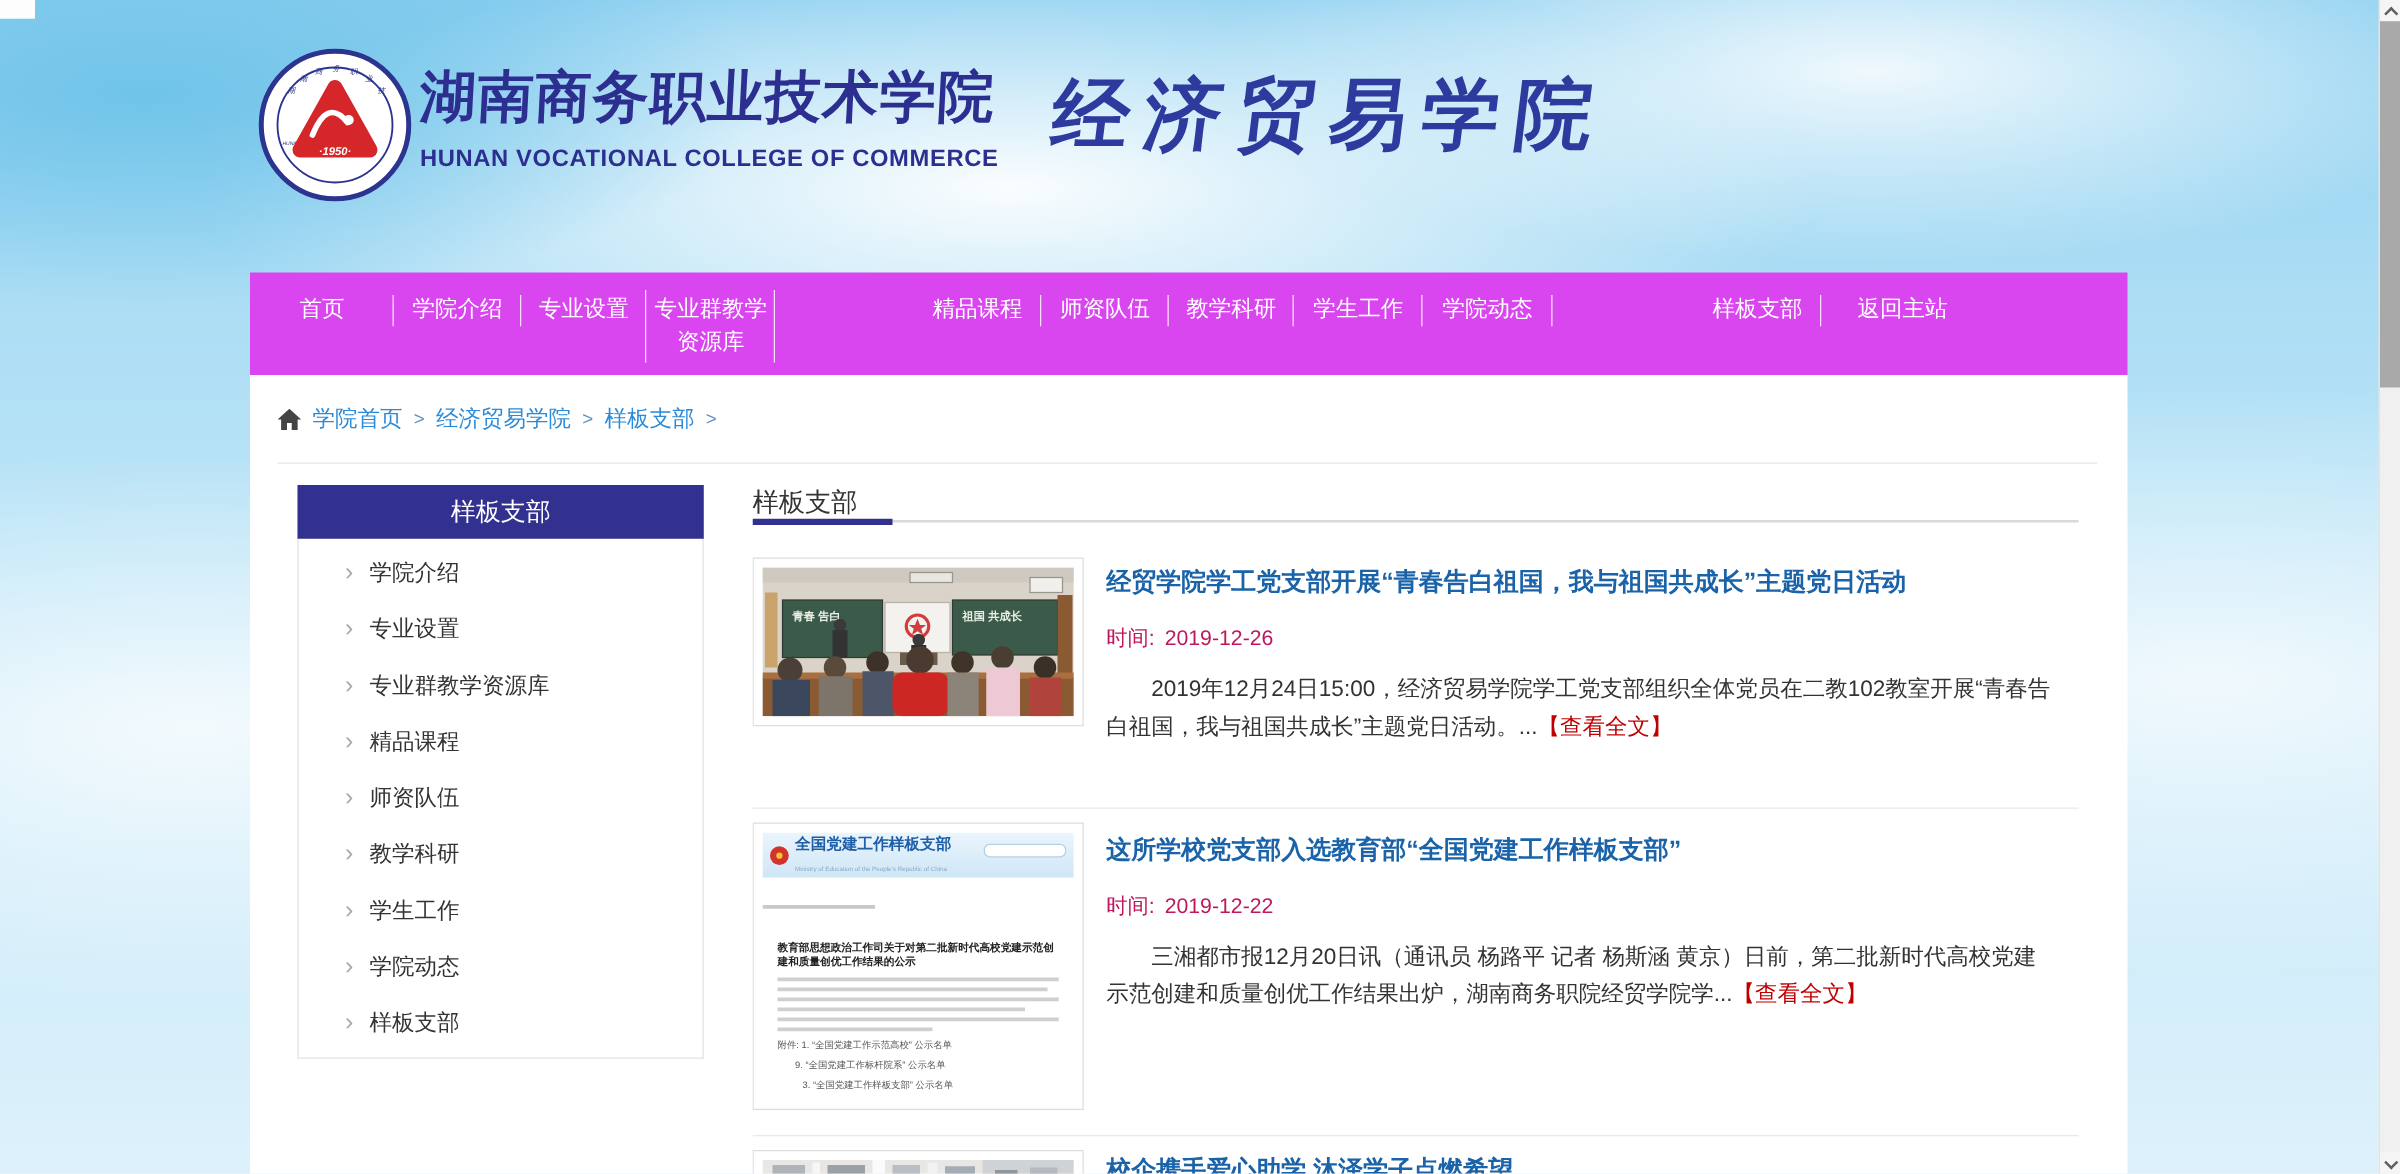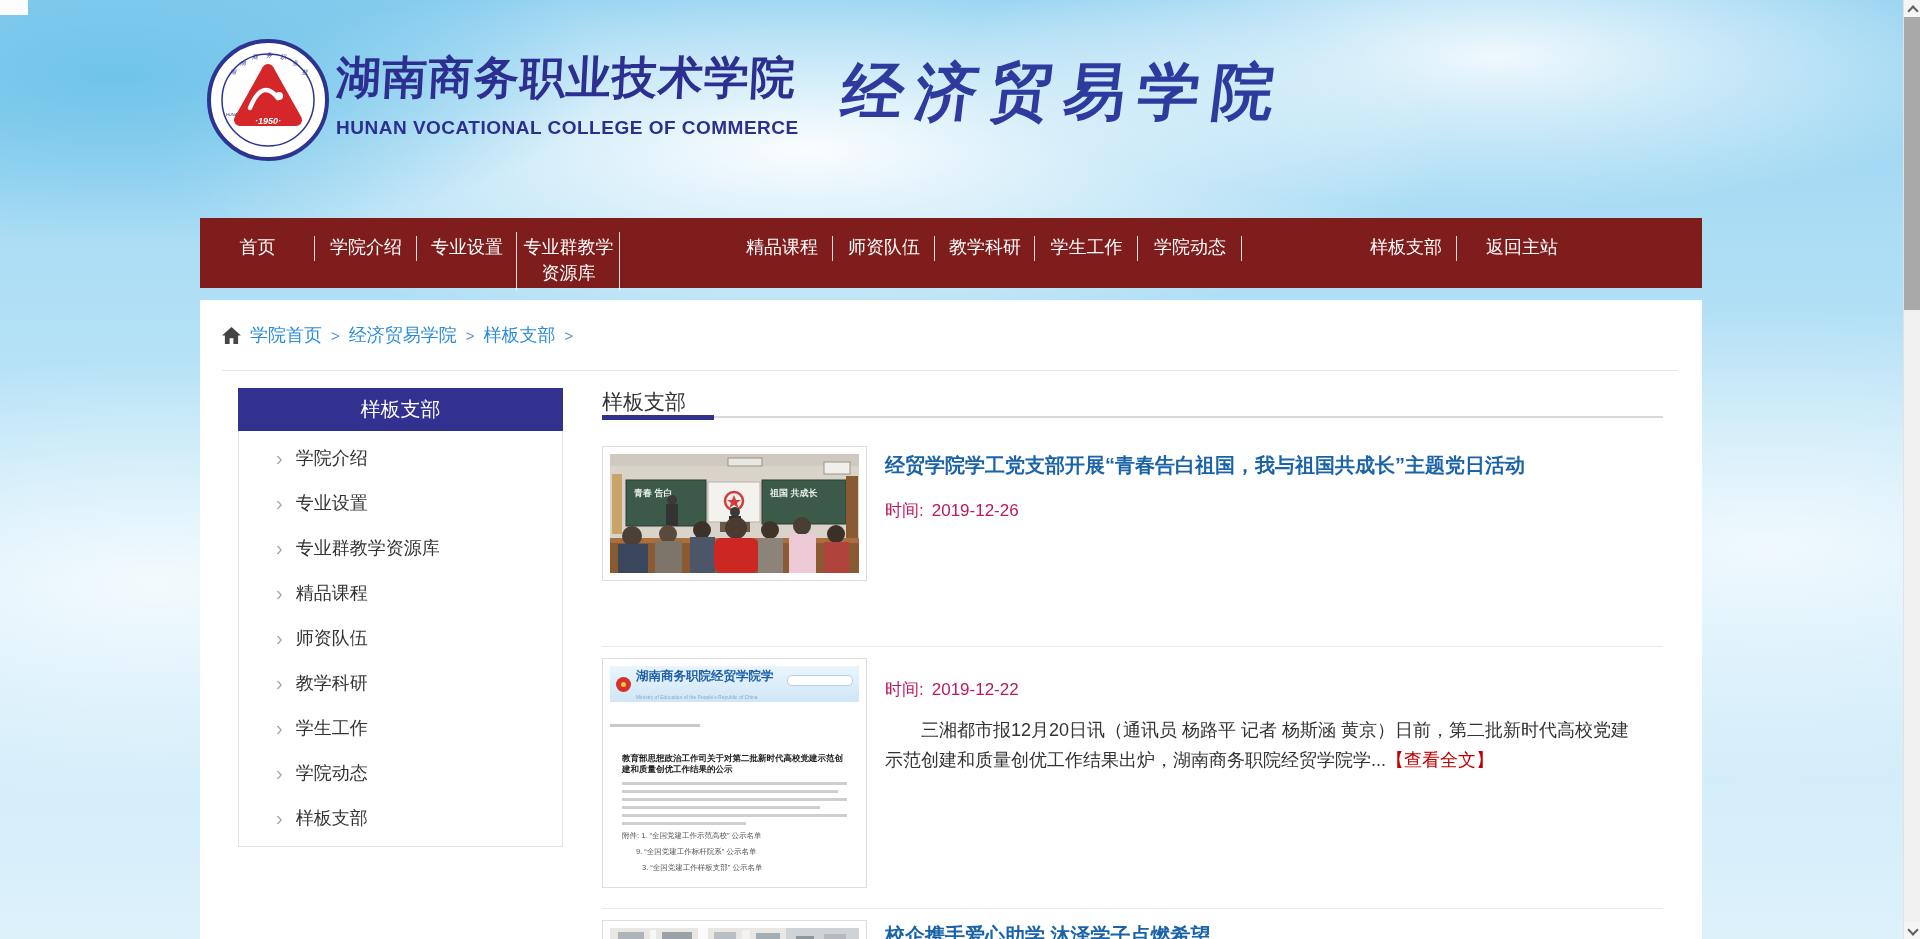--- a/index.html
+++ b/index.html
@@ -21,21 +21,21 @@
   .logo{position:absolute;left:6px;top:38px;width:124px;height:124px;display:block;font-style:italic;}
   .names{position:absolute;left:136px;top:48px;}
   .cn-name{font-size:45px;font-weight:bold;color:#2c2f90;letter-spacing:1px;
     font-family:"Liberation Serif","DejaVu Serif",serif;transform:skewX(-3deg);}
   .en-name{margin-top:9px;font-size:19px;font-weight:bold;color:#2c2f90;letter-spacing:.5px;}
   .dept-name{position:absolute;left:642px;top:50px;font-size:62px;font-weight:bold;color:#2e3a9e;
     letter-spacing:12px;transform:skewX(-7deg);
     font-family:"Liberation Serif","DejaVu Serif",serif;}
 
   
-  .nav{position:absolute;left:0;top:218px;width:1502px;height:70px;background:#7f1d1d;}
+  .nav{position:absolute;left:0;top:218px;width:1502px;height:82px;background:#d946ef;}
   .nav ul{list-style:none;margin:0;padding:0;display:flex;height:100%;}
   .nav li{position:relative;box-sizing:border-box;text-align:center;padding-top:16px;
     color:#fff;font-size:18px;line-height:26px;cursor:pointer;}
   .nav li span{display:inline-block;vertical-align:top;}
   .w1{width:115px}.w2{width:102px}.w3{width:100px}.w4{width:103px}
   .sp1{width:111px}.w5{width:102px}.w6{width:102px}.w7{width:100px}
   .w8{width:103px}.w9{width:104px}.sp2{width:113px}.w10{width:102px}.w11{width:130px}
   .wrap2 span{max-width:96px;}
   .sep::after{content:"";position:absolute;right:0;top:18px;width:1px;height:25px;background:rgba(255,255,255,.85);}
   .sep-tall::after{content:"";position:absolute;right:0;top:14px;width:1px;height:58px;background:rgba(255,255,255,.85);}
@@ -267,32 +267,33 @@
               <rect x="179" y="80" width="27" height="39" fill="#ecc9d4"></rect>
             <circle cx="226" cy="80" r="9" fill="#3a3026"></circle>
               <rect x="214" y="88" width="25" height="31" fill="#b0443c"></rect>
           </svg>
         </a>
         <div class="news-body">
           <a class="news-title">经贸学院学工党支部开展“青春告白祖国，我与祖国共成长”主题党日活动</a>
           <div class="news-time">
             <span class="tl">时间:</span><span>2019-12-26</span>
           </div>
+          <p class="news-excerpt"><span>2019年12月24日15:00，经济贸易学院学工党支部组织全体党员在二教102教室开展“青春告白祖国，我与祖国共成长”主题党日活动。...</span><a class="more">【查看全文】</a></p>
         </div>
       </article>
 
       <div class="divider d1"></div>
 
       <article class="news n2">
         <a class="thumb">
           <span class="thumb-inner tall gov-site">
             <span class="gov-head">
               <span class="gov-emblem"></span>
               <span>
-                <span class="gov-name">湖南商务职院经贸学院学</span>
+                <span class="gov-name">全国党建工作样板支部</span>
                 <span class="gov-en">Ministry of Education of the People's Republic of China</span>
               </span>
               <span class="gov-search"></span>
             </span>
             <span class="gov-crumb"><i></i></span>
             <span class="gov-doc" style="display:block">
               <span class="doc-title" style="display:block">教育部思想政治工作司关于对第二批新时代高校党建示范创建和质量创优工作结果的公示</span>
               <span class="doc-lines" style="display:block">
                   <i></i>
                   <i></i>
@@ -302,20 +303,21 @@
                   <i></i>
                 </span>
               <span class="doc-att" style="display:block">附件: 1. “全国党建工作示范高校” 公示名单</span>
               <span class="doc-att ind1" style="display:block">9. “全国党建工作标杆院系” 公示名单</span>
               <span class="doc-att ind2" style="display:block">3. “全国党建工作样板支部” 公示名单</span>
 
             </span>
           </span>
         </a>
         <div class="news-body">
+          <a class="news-title">这所学校党支部入选教育部“全国党建工作样板支部”</a>
           <div class="news-time">
             <span class="tl">时间:</span><span>2019-12-22</span>
           </div>
           <p class="news-excerpt"><span>三湘都市报12月20日讯（通讯员 杨路平 记者 杨斯涵 黄京）日前，第二批新时代高校党建示范创建和质量创优工作结果出炉，湖南商务职院经贸学院学...</span><a class="more">【查看全文】</a></p>
         </div>
       </article>
 
       <div class="divider d2"></div>
 
       <article class="news n3">

